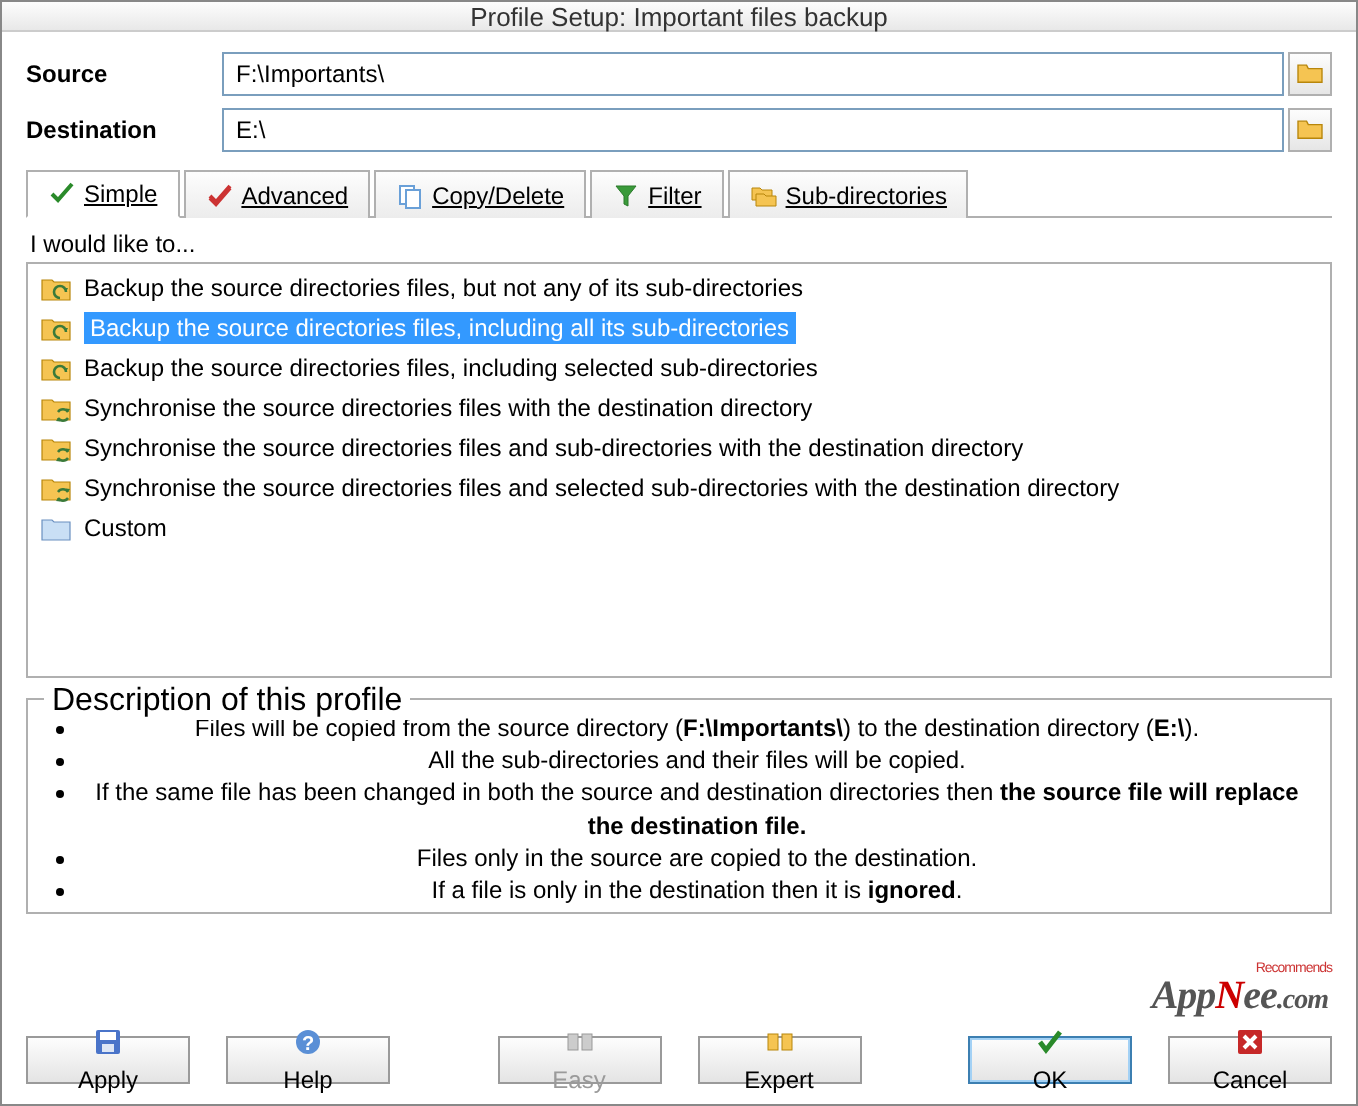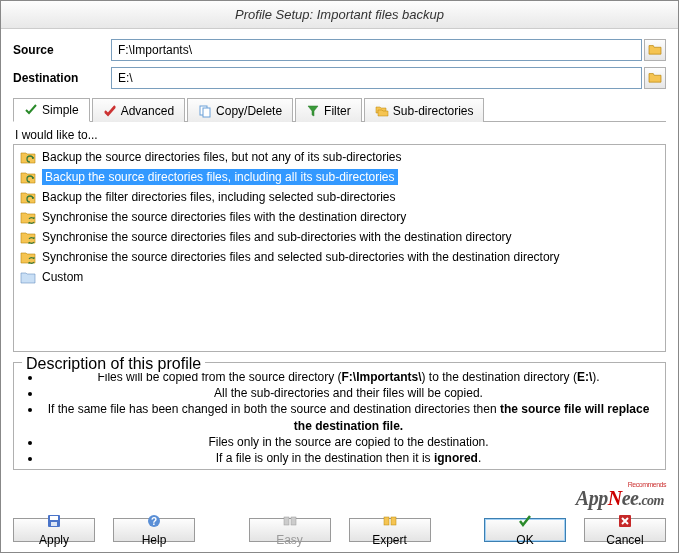--- a/index.html
+++ b/index.html
@@ -1,26 +1,26 @@
 <!DOCTYPE html>
 <html><head>
 <meta charset="utf-8">
 <style>
 * { box-sizing: border-box; margin: 0; padding: 0; }
 body { font-family: "Segoe UI", Tahoma, sans-serif; font-size: 12px; background: #fff; width: 679px; height: 553px; overflow: hidden; border: 1px solid #888; position: relative; }
-.titlebar { background: linear-gradient(#fdfdfd, #e8e8e8); border-bottom: 1px solid #ccc; height: 28px; display: flex; align-items: center; justify-content: center; font-size: 13px; color: #333; font-style: italic; }
+.titlebar { background: linear-gradient(#fdfdfd, #e8e8e8); border-bottom: 1px solid #ccc; height: 15px; display: flex; align-items: center; justify-content: center; font-size: 13px; color: #333; }
 .content { padding: 10px 12px 0 12px; }
 .form-row { display: flex; align-items: center; margin-bottom: 6px; }
 .form-label { width: 98px; font-weight: bold; font-size: 12px; }
 .input-wrap { flex: 1; display: flex; align-items: center; gap: 2px; }
 .text-input { flex: 1; border: 1px solid #7a9ebd; padding: 3px 6px; font-size: 12px; font-family: inherit; background: #fff; height: 22px; }
 .folder-btn { width: 22px; height: 22px; border: 1px solid #b0b0b0; background: linear-gradient(#fdfdfd,#e6e6e6); display: flex; align-items: center; justify-content: center; cursor: pointer; }
 .folder-btn svg { width: 14px; height: 12px; }
 .select { flex: 1; border: 1px solid #7a9ebd; padding: 3px 6px; font-size: 12px; font-family: inherit; background: #fff; height: 22px; }
-.tabs { display: flex; border-bottom: 1px solid #b0b0b0; margin-top: 8px; }
+.tabs { display: flex; border-bottom: 1px solid #b0b0b0; margin-top: 8px; text-decoration: underline; }
 .tab { padding: 4px 10px; border: 1px solid #b0b0b0; border-bottom: none; background: linear-gradient(#fdfdfd,#ececec); margin-right: 2px; display: flex; align-items: center; gap: 4px; cursor: pointer; position: relative; top: 1px; }
 .tab.active { background: #fff; border-bottom: 1px solid #fff; }
 .tab-icon { width: 14px; height: 14px; display: inline-flex; align-items: center; justify-content: center; }
 .list-header { margin: 6px 0 2px 2px; font-size: 12px; }
 .list-box { border: 1px solid #b0b0b0; background: #fff; height: 208px; overflow: auto; padding: 2px; }
 .list-item { display: flex; align-items: center; gap: 6px; padding: 2px 4px; cursor: pointer; }
 .list-item.selected .item-text { background: #3399ff; color: #fff; padding: 1px 3px; }
 .item-icon { width: 16px; height: 16px; flex-shrink: 0; }
 .desc-group { margin-top: 10px; border: 1px solid #b0b0b0; padding: 6px 10px 8px 10px; position: relative; height: 108px; }
 .desc-legend { position: absolute; top: -8px; left: 8px; background: #fff; padding: 0 4px; font-size: 16px; }
@@ -138,21 +138,21 @@
             <path d="M13 10 l-1 -2 l2 0 z" fill="#3a7a3a"></path>
           </svg></span>
         <span class="item-text">Backup the source directories files, including all its sub-directories</span>
       </div>
       <div class="list-item">
         <span class="item-icon"><svg viewBox="0 0 16 16">
             <path d="M1 4 h5 l1 1 h8 v9 h-14 z" fill="#f5c452" stroke="#b8860b" stroke-width="0.6"></path>
             <path d="M10 13 a3 3 0 1 1 3 -3" fill="none" stroke="#3a7a3a" stroke-width="1.3"></path>
             <path d="M13 10 l-1 -2 l2 0 z" fill="#3a7a3a"></path>
           </svg></span>
-        <span class="item-text">Backup the filter directories files, including selected sub-directories</span>
+        <span class="item-text">Backup the source directories files, including selected sub-directories</span>
       </div>
       <div class="list-item">
         <span class="item-icon"><svg viewBox="0 0 16 16">
             <path d="M1 4 h5 l1 1 h8 v9 h-14 z" fill="#f5c452" stroke="#b8860b" stroke-width="0.6"></path>
             <path d="M9 10 a3 3 0 0 1 5 0 M14 13 a3 3 0 0 1 -5 0" fill="none" stroke="#3a7a3a" stroke-width="1.2"></path>
             <path d="M14 10 l1 -1.5 l-2 -0.2 z M9 13 l-1 1.5 l2 0.2 z" fill="#3a7a3a"></path>
           </svg></span>
         <span class="item-text">Synchronise the source directories files with the destination directory</span>
       </div>
       <div class="list-item">

